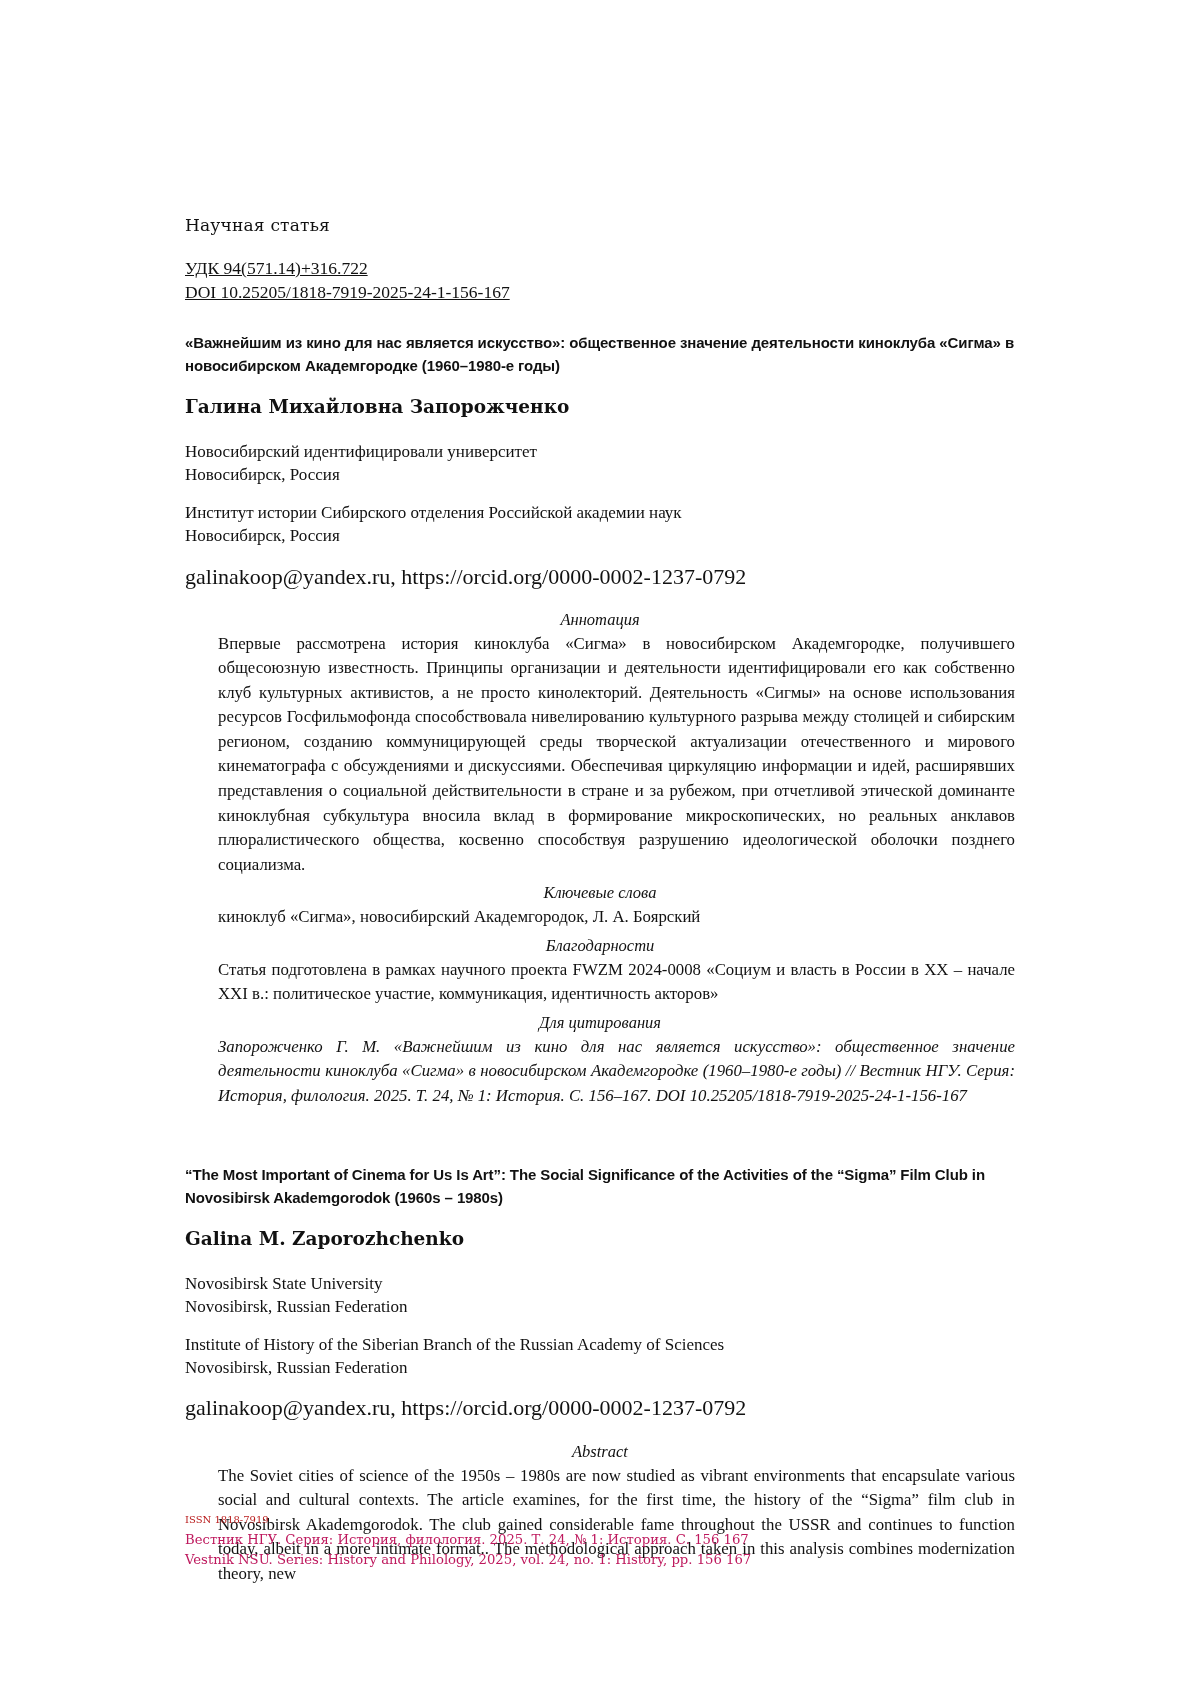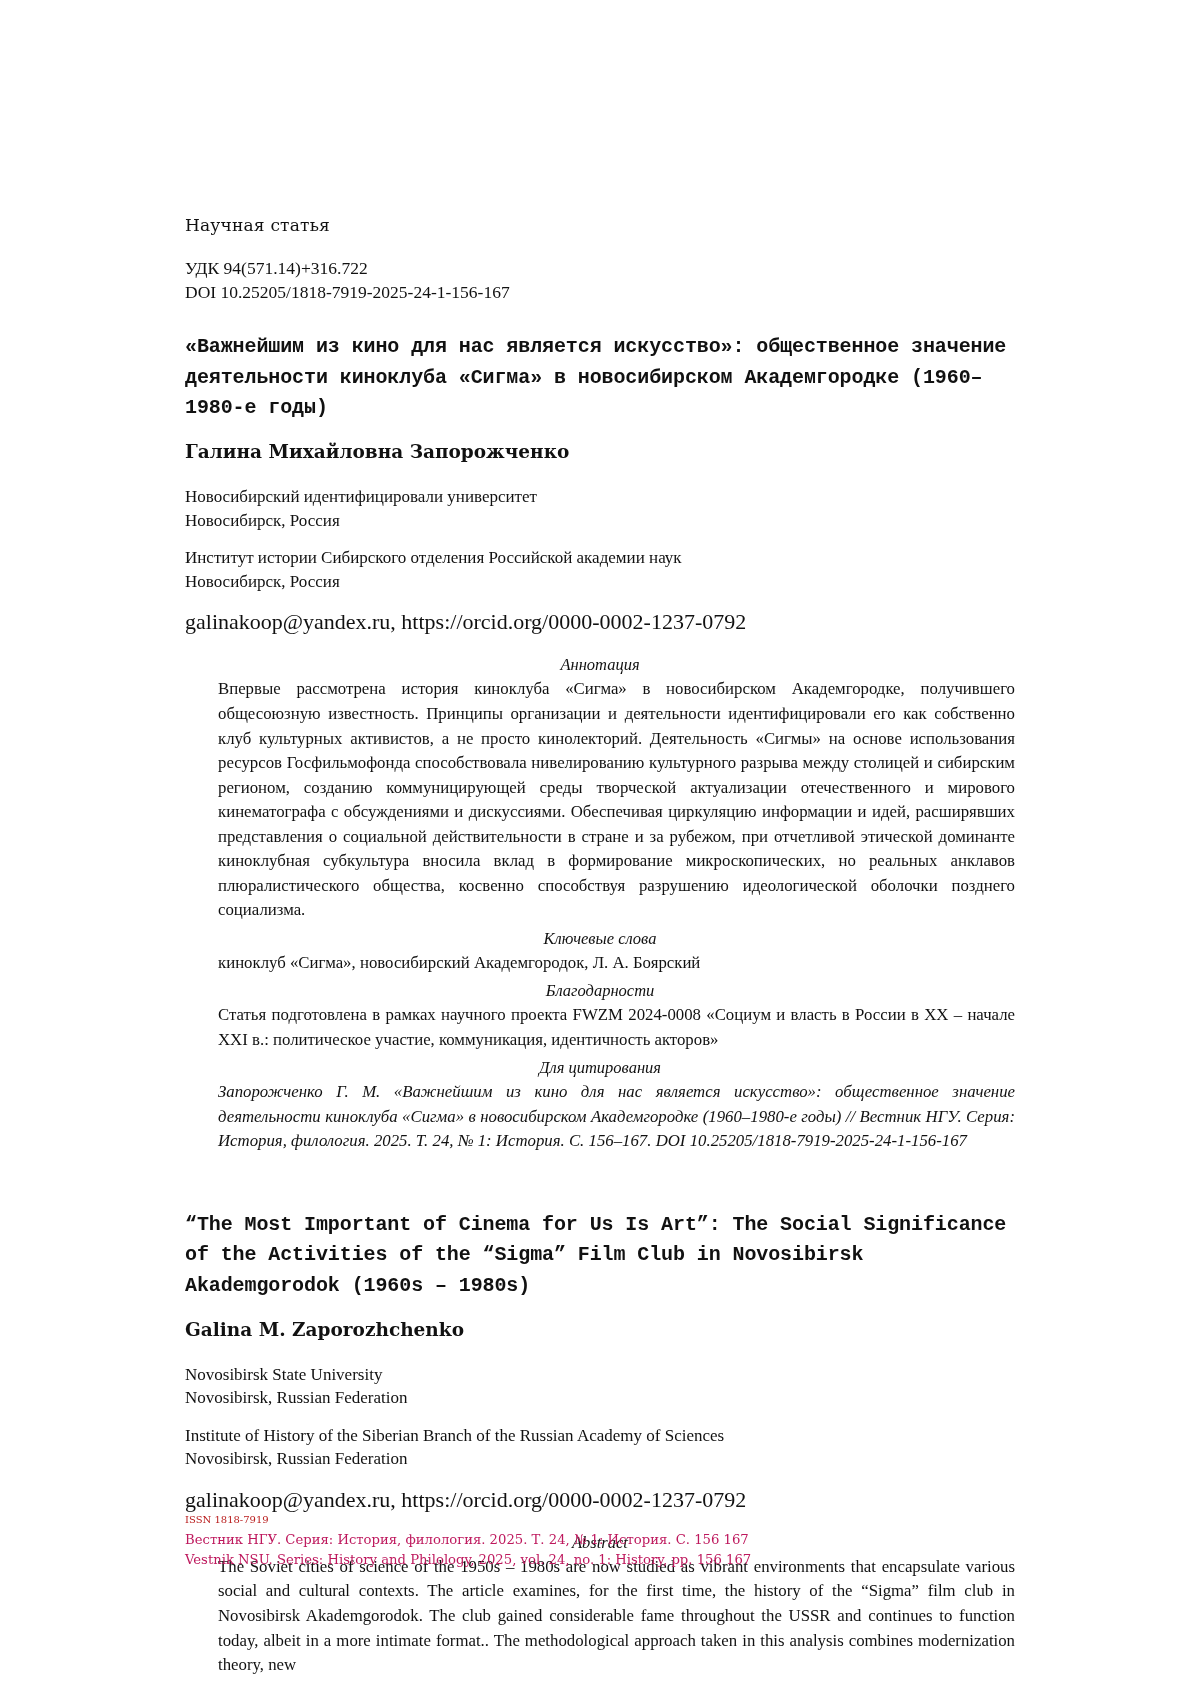--- a/index.html
+++ b/index.html
@@ -32,27 +32,28 @@
     font-family: "DejaVu Serif", serif;
     font-size: 17px;
     letter-spacing: .2px;
     margin: 0 0 22px 0;
   }
   .meta-line {
     font-family: "Liberation Serif", serif;
     font-size: 17.5px;
     line-height: 1.35;
     margin: 0;
+    text-decoration: underline;
   }
   .meta-block { margin: 0 0 28px 0; }
 
   h1.title-ru, h1.title-en {
-    font-family: Liberation Mono, monospace;
+    font-family: Liberation Sans, sans-serif;
     font-weight: bold;
-    font-size: 20px;
+    font-size: 15px;
     line-height: 1.52;
     margin: 0 0 16px 0;
     letter-spacing: -0.1px;
   }
   h2.author {
     font-family: "DejaVu Serif", serif;
     font-weight: bold;
     font-size: 18.5px;
     line-height: 1.4;
     margin: 0 0 20px 0;

